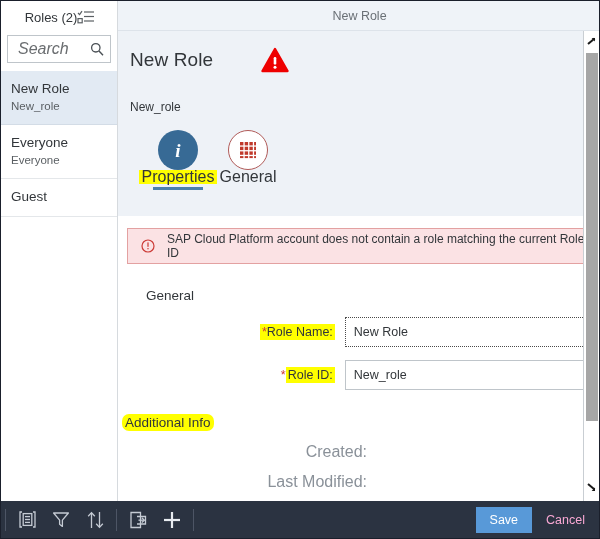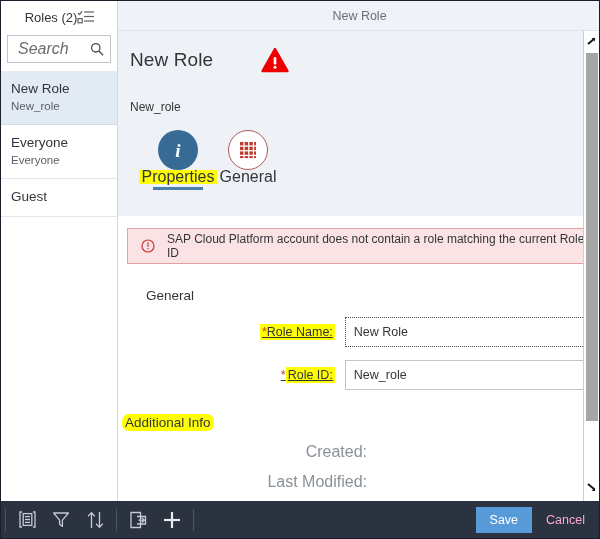--- a/index.html
+++ b/index.html
@@ -217,21 +217,20 @@
     padding-left: 9px;
   }
   .form-label {
     width: 250px;
     text-align: right;
     font-size: 12.5px;
     color: #32363a;
     padding-right: 10px;
     box-sizing: border-box;
     white-space: nowrap;
-    text-decoration: underline;
   }
   .form-label .hlbox { background: #ffff00; padding: 1px 2px; }
   .req-star { color: #cc3a36; }
   .form-input {
     width: 293px;
     height: 30px;
     border: 1px solid #bfc5ca;
     background: #ffffff;
     font-family: "Liberation Sans", sans-serif;
     font-size: 12.5px;

